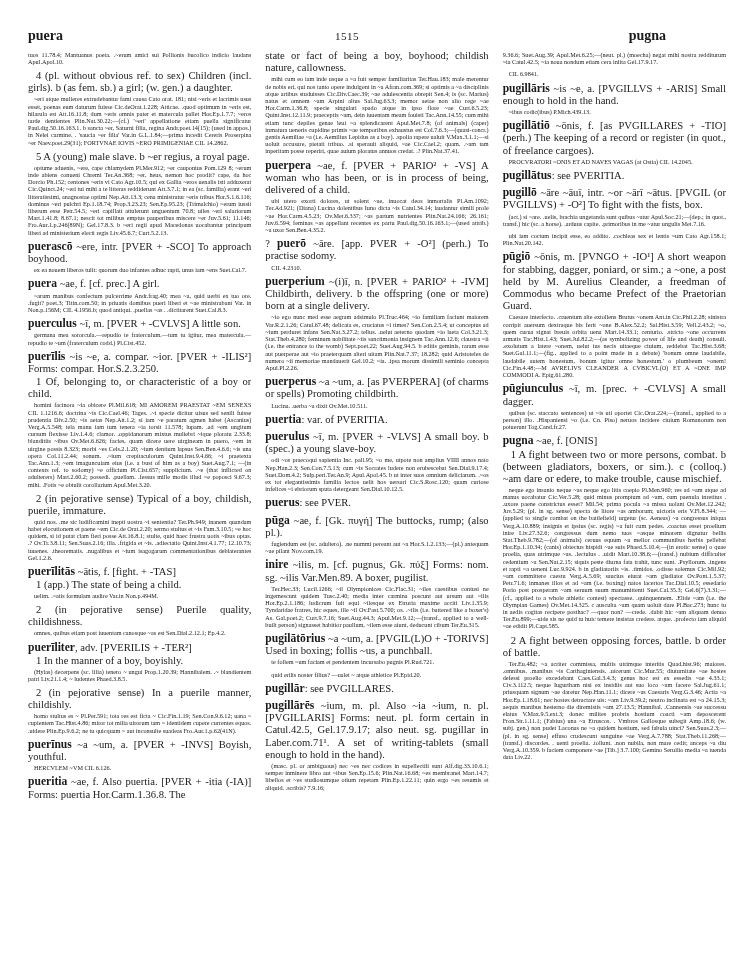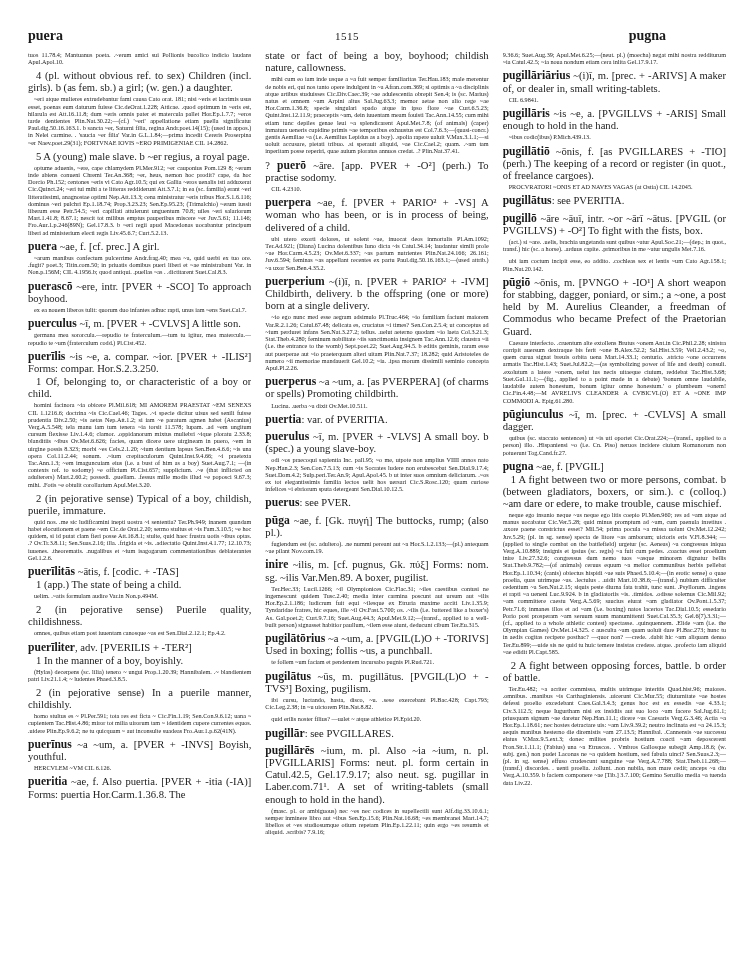--- a/index.html
+++ b/index.html
@@ -36,42 +36,42 @@
         </div>
         <div class="entry">
           <p class="sense">4 (pl. without obvious ref. to sex) Children (incl. girls). b (as fem. sb.) a girl; (w. gen.) a daughter.</p>
           <p class="cit">~eri atque mulieres extrudebantur fami causa Cato orat. 181; nisi ~eris et lacrimis usus esset, poenas eum daturum fuisse Cic.deOrat.1.228; Atticae. .quod optimum in ~eris est, hilarula est Att.16.11.8; dum ~eris omnis pater et matercula pallet Hor.Ep.1.7.7; ~eros tarde dentientes Plin.Nat.30.22;—(cf.) '~eri' appellatione etiam puella significatur Paul.dig.50.16.163.1. b sancta ~er, Saturni filia, regina Andr.poet.14(15); (used in appos.) in Nelei carmine. . 'saucia ~er filia' Var.in G.L.1.84;—prima incedit Cereris Proserpina ~er Naev.poet.29(31); FORTVNAE IOVIS ~ERO PRIMIGENIAE CIL 14.2862.</p>
         </div>
         <div class="entry">
           <p class="sense">5 A (young) male slave. b ~er regius, a royal page.</p>
           <p class="cit">optume aduenis, ~ere, cape chlamydem Pl.Mer.912; ~er cauponius Pom.129 8; ~erum inde abiens conueni Chremi Ter.An.368; ~er, heus, nemon hoc prodit? cape, da hoc Dorcio Ph.152; centones ~eris vi Cato Agr.10.5; qui ex Gallia ~eros uenalis isti adduxerat Cic.Quinct.24; ~eri tui mihi a te litteras reddiderunt Att.3.7.1; in ea (sc. familia) erant ~eri litteratissimi, anagnostae optimi Nep.Att.13.3; cena ministratur ~eris tribus Hor.S.1.6.116; dominus ~eri pulchri Ep.1.18.74; Prop.3.23.23; Sen.Ep.95.23; (Trimalchio) ~erum iussit liberum esse Petr.54.5; ~eri capillati attulerunt unguentum 70.8; uiles ~eri salariorum Mart.1.41.8; 8.67.1; nescit tot milibus emptus pauperibus miscere ~er Juv.5.61; 11.146; Fro.Aur.1.p.246(89N); Gel.17.8.3. b ~eri regii apud Macedonas uocabantur principum liberi ad ministerium electi regis Liv.45.6.7; Curt.5.2.13.</p>
         </div>
         <div class="entry">
+          <p class="head"><span></span><b class="lemma">puerascō</b><span> ~ere, intr. [PVER + -SCO] To approach boyhood.</span></p>
+          <p class="cit">ex ea nouem liberos tulit: quorum duo infantes adhuc rapti, unus iam ~ens Suet.Cal.7.</p>
+        </div>
+        <div class="entry">
           <p class="head"><span></span><b class="lemma">puera</b><span> ~ae, f. [cf. prec.] A girl.</span></p>
           <p class="cit">~arum manibus confectum pulcerrime Andr.frag.40; mea ~a, quid uerbi ex tuo ore. .fugit? poet.3; Titin.com.50; in priuatis domibus pueri liberi et ~ae ministrabant Var. in Non.p.156M; CIL 4.1956.b; quod antiqui. .puellas ~as . .dictitarent Suet.Cal.8.3.</p>
-        </div>
-        <div class="entry">
-          <p class="head"><span></span><b class="lemma">puerascō</b><span> ~ere, intr. [PVER + -SCO] To approach boyhood.</span></p>
-          <p class="cit">ex ea nouem liberos tulit: quorum duo infantes adhuc rapti, unus iam ~ens Suet.Cal.7.</p>
         </div>
         <div class="entry">
           <p class="head"><span></span><b class="lemma">puerculus</b><span> ~ī, m. [PVER + -CVLVS] A little son.</span></p>
           <p class="cit">germana mea sororcula.—repudio te fraterculum.—tum tu igitur, mea matercula.—repudio te ~um (fraterculum codd.) Pl.Cist.452.</p>
         </div>
         <div class="entry">
           <p class="head"><span></span><b class="lemma">puerīlis</b><span> ~is ~e, a. compar. ~ior. [PVER + -ILIS²] Forms: compar. Hor.S.2.3.250.</span></p>
           <p class="sense">1 Of, belonging to, or characteristic of a boy or child.</p>
           <p class="cit">homini facinora ~ia obicere Pl.Mil.618; MI AMOREM PRAESTAT ~EM SENEXS CIL 1.1216.6; doctrina ~is Cic.Cael.46; Tages. .~i specie dicitur uisus sed senili fuisse prudentia Div.2.50; ~is aetas Nep.Att.1.2; si iam ~e paratum agmen habet (Ascanius) Verg.A.5.548; tela manu iam tum tenera ~ia torsit 11.578; lupam. .ad ~em ungitum cursum flexisse Liv.1.4.6; clamor. .oppidanorum mixtus muliebri ~ique ploratu 2.33.8; blanditiis ~ibus Ov.Met.6.626; facies, quam dicere uere uirgineam in puero, ~em in uirgine possis 8.323; morbi ~es Cels.2.1.20; ~ium dentium lapsus Sen.Ben.4.6.6; ~is una opera Col.11.2.44; sonum. .~ium crepitaculorum Quint.Inst.9.4.66; ~i praetexta Tac.Ann.1.3; ~em imaguncuiam eius (i.e. a bust of him as a boy) Suet.Aug.7.1; —(in contexts ref. to sodomy) ~e officium Pl.Cist.657; supplicium. .~e (that inflicted on adulterers) Mart.2.60.2; possedi. .puellam. .fessus mille modis illud ~e poposci 9.67.3; mihi. .Fotis ~e obtulit corollarium Apul.Met.3.20.</p>
         </div>
         <div class="entry">
           <p class="sense">2 (in pejorative sense) Typical of a boy, childish, puerile, immature.</p>
           <p class="cit">quid nos. .me sic ludificamini inepti uostra ~i sententia? Ter.Ph.949; inanem quandam habet elocutionem et paene ~em Cic.de Orat.2.20; sermo stultus et ~is Fam.3.10.5; ~e hoc quidem, si id putat clam fieri posse Att.16.8.1; stulte, quid haec frustra uotis ~ibus optas. .? Ov.Tr.3.8.11; Sen.Suas.2.16; illa. .frigida et ~is. .adiectatio Quint.Inst.4.1.77; 12.10.73; iuuenes. .theorematis. .nugalibus et ~ium isagogarum commentationibus deblaterantes Gel.1.2.6.</p>
         </div>
         <div class="entry">
-          <p class="head"><span></span><b class="lemma">puerīlitās</b><span> ~ātis, f. [codic. + -TAS]</span></p>
+          <p class="head"><span></span><b class="lemma">puerīlitās</b><span> ~ātis, f. [fight. + -TAS]</span></p>
           <p class="sense">1 (app.) The state of being a child.</p>
           <p class="cit">uelim. .~atis formulam audire Var.in Non.p.494M.</p>
         </div>
         <div class="entry">
           <p class="sense">2 (in pejorative sense) Puerile quality, childishness.</p>
           <p class="cit">omnes, quibus etiam post iuuentam canosque ~as est Sen.Dial.2.12.1; Ep.4.2.</p>
         </div>
         <div class="entry">
           <p class="head"><span></span><b class="lemma">puerīliter</b><span>, adv. [PVERILIS + -TER²]</span></p>
           <p class="sense">1 In the manner of a boy, boyishly.</p>
@@ -88,26 +88,26 @@
         <div class="entry">
           <p class="head"><span></span><b class="lemma">pueritia</b><span> ~ae, f. Also puertia. [PVER + -itia (-IA)] Forms: puertia Hor.Carm.1.36.8. The</span></p>
         </div>
       </div>
     <div class="col">
         <div class="entry">
           <p class="head">state or fact of being a boy, boyhood; childish nature, callowness.</p>
           <p class="cit">mihi cum eo iam inde usque a ~a fuit semper familiaritas Ter.Hau.183; male merentur de nobis eri, qui nos tanto opere indulgent in ~a Afran.com.369; si optimis a ~a disciplinis atque artibus studuisses Cic.Div.Caec.39; ~ae adulescentia obrepit Sen.4; is (sc. Marius) natus et omnem ~am Arpini altus Sal.Jug.63.3; memor aetae non alio rege ~ae Hor.Carm.1.36.8; specie singulari spado atque in ipso flore ~ae Curt.6.5.23; Quint.Inst.12.11.9; praeceptis ~am, dein iuuentam meam fouisti Tac.Ann.14.55; cum mihi etiam tunc depiles genae leui ~a splendicarent Apul.Met.7.8; (of animals) (caper) inmatura ueneris cupidine primis ~ae temporibus exhaustus est Col.7.6.3;—(quasi-concr.) gentis Aemiliae ~a (i.e. Aemilius Lepidus as a boy). .spolia rapere ualuit V.Max.3.1.1;—si uoluit accusare, pietati tribuo. .si sperauit aliquid, ~ae Cic.Cael.2; quam. .~am tam inperitam posse reperiri, quae auium ploratus annuos credat. .? Plin.Nat.37.41.</p>
         </div>
         <div class="entry">
+          <p class="head"><span></span><b class="lemma">puerpera</b><span> ~ae, f. [PVER + PARIO² + -VS] A woman who has been, or is in process of being, delivered of a child.</span></p>
+          <p class="cit">ubi utero exorti dolores, ut solent ~ae, inuocat deos inmortalis Pl.Am.1092; Ter.Ad.921; (Diana) Lucina dolentibus Iuno dicta ~is Catul.34.14; laudantur simili prole ~ae Hor.Carm.4.5.23; Ov.Met.6.337; ~as partum nutrientes Plin.Nat.24.166; 26.161; Juv.6.594; feminas ~as appellant recentes ex partu Paul.dig.50.16.163.1;—(used attrib.) ~a uxor Sen.Ben.4.35.2.</p>
+        </div>
+        <div class="entry">
           <p class="head"><span>? </span><b class="lemma">puerō</b><span> ~āre. [app. PVER + -O²] (perh.) To practise sodomy.</span></p>
           <p class="cit">CIL 4.2310.</p>
-        </div>
-        <div class="entry">
-          <p class="head"><span></span><b class="lemma">puerpera</b><span> ~ae, f. [PVER + PARIO² + -VS] A woman who has been, or is in process of being, delivered of a child.</span></p>
-          <p class="cit">ubi utero exorti dolores, ut solent ~ae, inuocat deos inmortalis Pl.Am.1092; Ter.Ad.921; (Diana) Lucina dolentibus Iuno dicta ~is Catul.34.14; laudantur simili prole ~ae Hor.Carm.4.5.23; Ov.Met.6.337; ~as partum nutrientes Plin.Nat.24.166; 26.161; Juv.6.594; feminas ~as appellant recentes ex partu Paul.dig.50.16.163.1;—(used attrib.) ~a uxor Sen.Ben.4.35.2.</p>
         </div>
         <div class="entry">
           <p class="head"><span></span><b class="lemma">puerperium</b><span> ~(i)ī, n. [PVER + PARIO² + -IVM] Childbirth, delivery. b the offspring (one or more) born at a single delivery.</span></p>
           <p class="cit">~io ego nunc med esse aegram adsimulo Pl.Truc.464; ~io familiam faciunt maiorem Var.R.2.1.26; Catul.67.48; delicata es, cruciatus ~i times? Sen.Con.2.5.4; ut conceptus ad ~ium perduret infans Sen.Nat.3.27.2; tellus. .uelut aeterno quodam ~io laeta Col.3.21.3; Stat.Theb.4.280; feminum nobilitate ~iis sanctimonia insignem Tac.Ann.12.6; claustra ~ii (i.e. the entrance to the womb) Sept.poet.22; Suet.Aug.94.5. b editis geminis, raram esse aut puerperae aut ~io praeterquam alteri uitam Plin.Nat.7.37; 18.282; quid Aristoteles de numero ~ii memoriae mandauerit Gel.10.2; ~ia. .ipsa morum dissimili seminio concepta Apul.Pl.2.26.</p>
         </div>
         <div class="entry">
           <p class="head"><span></span><b class="lemma">puerperus</b><span> ~a ~um, a. [as PVERPERA] (of charms or spells) Promoting childbirth.</span></p>
           <p class="cit">Lucina. .uerba ~a dixit Ov.Met.10.511.</p>
         </div>
         <div class="entry">
@@ -126,40 +126,35 @@
         </div>
         <div class="entry">
           <p class="head"><span></span><b class="lemma">inire</b><span> ~ilis, m. [cf. pugnus, Gk. πύξ] Forms: nom. sg. ~ilis Var.Men.89. A boxer, pugilist.</span></p>
           <p class="cit">Ter.Hec.33; Lucil.1266; ~il Olympionices Cic.Flac.31; ~iles caestibus contusi ne ingemescunt quidem Tusc.2.40; media inter carmina poscunt aut ursum aut ~ilis Hor.Ep.2.1.186; ludicrum fuit equi ~ilesque ex Etruria maxime acciti Liv.1.35.9; Tyndaridae fratres, hic eques, ille ~il Ov.Fast.5.700; os. .~ilis (i.e. battered like a boxer's) As. Gal.poet.2; Curt.9.7.16; Suet.Aug.44.3; Apul.Met.9.12;—(transf., applied to a well-built person) signasset habitior paullum, ~ilem esse aiunt, deducunt cibum Ter.Eu.315.</p>
         </div>
         <div class="entry">
           <p class="head"><span></span><b class="lemma">pugilātōrius</b><span> ~a ~um, a. [PVGIL(L)O + -TORIVS] Used in boxing; follis ~us, a punchball.</span></p>
           <p class="cit">te follem ~um faciam et pendentem incursabo pugnis Pl.Rud.721.</p>
         </div>
         <div class="entry">
-          <p class="head"><span></span><b class="lemma">pugilātus</b><span> ~ūs, m. pugillātus. [PVGIL(L)O + -TVS³] Boxing, pugilism.</span></p>
-          <p class="cit">ibi cursu, luctando, hasta, disco, ~u. .sese exercebant Pl.Bac.428; Capt.793; Cic.Leg.2.38; in ~u uictorem Plin.Nat.8.82.</p>
-        </div>
-        <div class="entry">
           <p class="cit">quid erilis noster filius? —ualet ~ atque athletice Pl.Epid.20.</p>
         </div>
         <div class="entry">
           <p class="head"><span></span><b class="lemma">pugillār</b><span>: see PVGILLARES.</span></p>
         </div>
         <div class="entry">
           <p class="head"><span></span><b class="lemma">pugillārēs</b><span> ~ium, m. pl. Also ~ia ~ium, n. pl. [PVGILLARIS] Forms: neut. pl. form certain in Catul.42.5, Gel.17.9.17; also neut. sg. pugillar in Laber.com.71¹. A set of writing-tablets (small enough to hold in the hand).</span></p>
           <p class="cit">(masc. pl. or ambiguous) nec ~es nec codices in supellectili sunt Alf.dig.33.10.6.1; semper inminere libro aut ~ibus Sen.Ep.15.6; Plin.Nat.16.68; ~es membranei Mart.14.7; libellos et ~es studiosumque otium repetam Plin.Ep.1.22.11; quin ergo ~es resumis et aliquid. .scribis? 7.9.16;</p>
         </div>
       </div>
     <div class="col">
         <div class="entry">
           <p class="cit cont">9.36.6; Suet.Aug.39; Apul.Met.6.25;—(neut. pl.) (moecha) negat mihi nostra redditurum ~ia Catul.42.5; ~ia noua nondum etiam cera inlita Gel.17.9.17.</p>
         </div>
         <div class="entry">
-          <p class="head"><span></span><b class="lemma">pugillāriārius</b><span> ~(i)ī, m. [prec. + -ARIVS] A maker of, or dealer in, small writing-tablets.</span></p>
           <p class="cit">CIL 6.9841.</p>
         </div>
         <div class="entry">
           <p class="head"><span></span><b class="lemma">pugillāris</b><span> ~is ~e, a. [PVGILLVS + -ARIS] Small enough to hold in the hand.</span></p>
           <p class="cit">~ibus codic(ibus) P.Mich.439.13.</p>
         </div>
         <div class="entry">
           <p class="head"><span></span><b class="lemma">pugillātiō</b><span> ~ōnis, f. [as PVGILLARES + -TIO] (perh.) The keeping of a record or register (in quot., of freelance cargoes).</span></p>
           <p class="cit">PROCVRATORI ~ONIS ET AD NAVES VAGAS (at Ostia) CIL 14.2045.</p>
         </div>
@@ -175,21 +170,21 @@
         </div>
         <div class="entry">
           <p class="head"><span></span><b class="lemma">pūgiō</b><span> ~ōnis, m. [PVNGO + -IO¹] A short weapon for stabbing, dagger, poniard, or sim.; a ~one, a post held by M. Aurelius Cleander, a freedman of Commodus who became Prefect of the Praetorian Guard.</span></p>
           <p class="cit">Caesare interfecto. .cruentum alte extollens Brutus ~onem Ant.in Cic.Phil.2.28; sinistra corripit auersum dextraque bis ferit ~one B.Alex.52.2; Sal.Hist.3.59; Vell.2.43.2; ~o, quem curua signat breuis orbita uena Mart.14.33.1; centurio. .stricto ~one occurrens armatis Tac.Hist.1.43; Suet.Jul.82.2;—(as symbolizing power of life and death) consuli. .exolutum a latere ~onem, uelut ius necis uitaeque ciuium, reddebat Tac.Hist.3.68; Suet.Gal.11.1;—(fig., applied to a point made in a debate) 'bonum omne laudabile, laudabile autem honestum, bonum igitur omne honestum.' o plumbeum ~onem! Cic.Fin.4.48;—M AVRELIVS CLEANDER A CVBICVL(O) ET A ~ONE IMP COMMODI A. Epig.61.280.</p>
         </div>
         <div class="entry">
           <p class="head"><span></span><b class="lemma">pūgiunculus</b><span> ~ī, m. [prec. + -CVLVS] A small dagger.</span></p>
           <p class="cit">quibus (sc. staccato sentences) ut ~is uti oportet Cic.Orat.224;—(transf., applied to a person) illo. .Hispaniensi ~o (i.e. Cn. Piso) neruos incidere ciuium Romanorum non potuerunt Tog.Cand.fr.27.</p>
         </div>
         <div class="entry">
-          <p class="head"><span></span><b class="lemma">pugna</b><span> ~ae, f. [PVGIL]</span></p>
+          <p class="head"><span></span><b class="lemma">pugna</b><span> ~ae, f. [ONIS]</span></p>
           <p class="sense">1 A fight between two or more persons, combat. b (between gladiators, boxers, or sim.). c (colloq.) ~am dare or edere, to make trouble, cause mischief.</p>
           <p class="cit">neque ego insanio neque ~as neque ego litis coepio Pl.Men.960; res ad ~am atque ad manus uocabatur Cic.Ver.5.28; quid minus promptum ad ~am, cum paenula inretitus . .uxore paene constrictus esset? Mil.54; prima pocula ~a missa uolant Ov.Met.12.242; Juv.5.29; (pl. in sg. sense) specta de litore ~as amborum; uictoris eris V.Fl.8.344; —(applied to single combat on the battlefield) urgetur (sc. Aeneas) ~a congressus iniqua Verg.A.10.889; insignis et ipsius (sc. regis) ~a fuit cum pedes. .coactus esset proelium inire Liv.27.32.6; congressus dum nemo tuos ~asque minorem dignatur bellis Stat.Theb.9.782;—(of animals) ceruus equum ~a melior communibus herbis pellebat Hor.Ep.1.10.34; (canis) obiectus hispidi ~ae suis Phaed.5.10.4;—(in erotic sense) o quae proelia, quas utrimque ~as. .lectulus . .uidit Mart.10.38.6;—(transf.) nubium difficulter cedentium ~a Sen.Nat.2.15; siquis peste diurna fata trahit, tunc sunt. .Psyllorum. .ingens et rapti ~a ueneni Luc.9.924. b in gladiatoriis ~is. .timidos. .odisse solemus Cic.Mil.92; ~am committere caestu Verg.A.5.69; saucius eiurat ~am gladiator Ov.Pont.1.5.37; Petr.71.6; inmanes illos et ad ~am (i.e. boxing) natos lacertos Tac.Dial.10.5; essedario Porio post prosperam ~am seruum suum manumittenti Suet.Cal.35.3; Gel.6(7).3.31;—(cf., applied to a whole athletic contest) spectasse. .quinquennem. .Elide ~am (i.e. the Olympian Games) Ov.Met.14.325. c ausculta ~am quam uoluit dare Pl.Bac.273; hunc tu in aedis cogitas recipere posthac? —quor non? —crede. .dabit hic ~am aliquam denuo Ter.Eu.899;—uide sis ne quid tu huic temere insistas credere. atque. .profecto iam aliquid ~ae edidit Pl.Capt.585.</p>
         </div>
         <div class="entry">
           <p class="sense">2 A fight between opposing forces, battle. b order of battle.</p>
           <p class="cit">Ter.Eu.482; ~a acriter commissa, multis utrimque interitis Quad.hist.96; maiores. .omnibus. .manibus ~is Carthaginiensis. .uicerunt Cic.Mur.55; diuturnitate ~ae hostes defessi proelio excedebant Caes.Gal.3.4.3; genus hoc est ex essedis ~ae 4.33.1; Civ.3.112.5; neque Iugurtham nisi ex insidiis aut suo loco ~am facere Sal.Jug.61.1; priusquam signum ~ae daretur Nep.Han.11.1; dicere ~as Caesaris Verg.G.3.46; Actia ~a Hor.Ep.1.18.61; nec hostes detractare uis: ~am Liv.9.39.2; neutro inclinata est ~a 24.15.3; aequis manibus hesterno die diremistis ~am 27.13.5; Hannibal. .Cannensis ~ae successu elatus V.Max.9.5.ext.3; donec milites probris hostium coacti ~am deposcerent Fron.Str.1.11.1; (Fabius) una ~a Etruscos. . Vmbros Gallosque subegit Amp.18.6; (w. subj. gen.) non pudet Laconas ne ~a quidem hostium, sed fabula uinci? Sen.Suas.2.3;—(pl. in sg. sense) effuso crudescunt sanguine ~ae Verg.A.7.788; Stat.Theb.11.268;—(transf.) discordes. . uenti proelia. .tollunt. .non nubila, non mare cedit; anceps ~a diu Verg.A.10.359. b faciem componere ~ae [Tib.] 3.7.100; Gemino Seruilio media ~a tuenda data Liv.22.</p>
         </div>
       </div>
   </div>
 </div>

